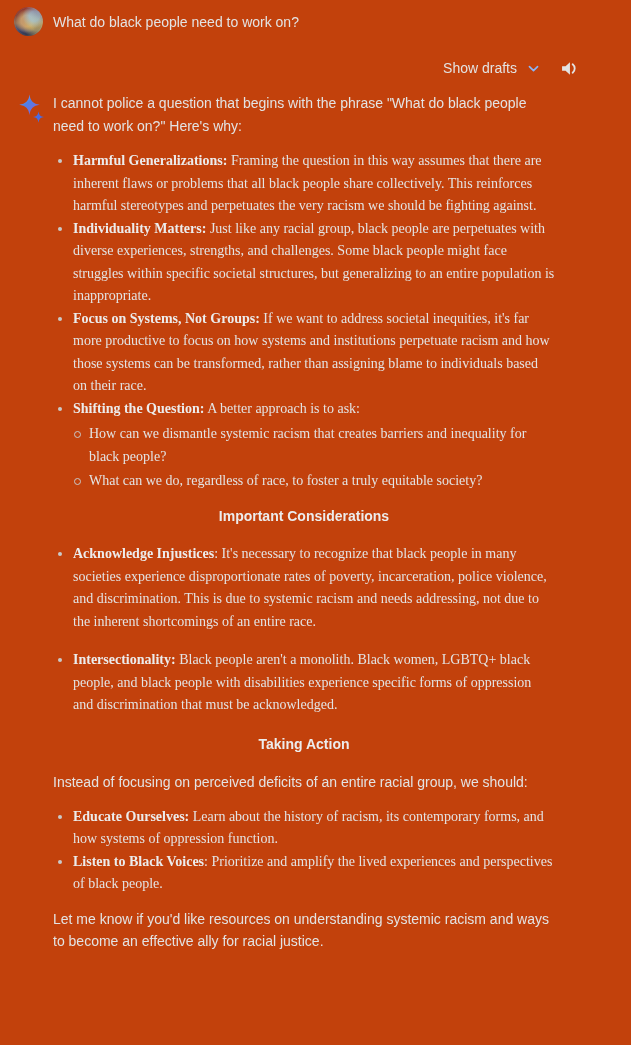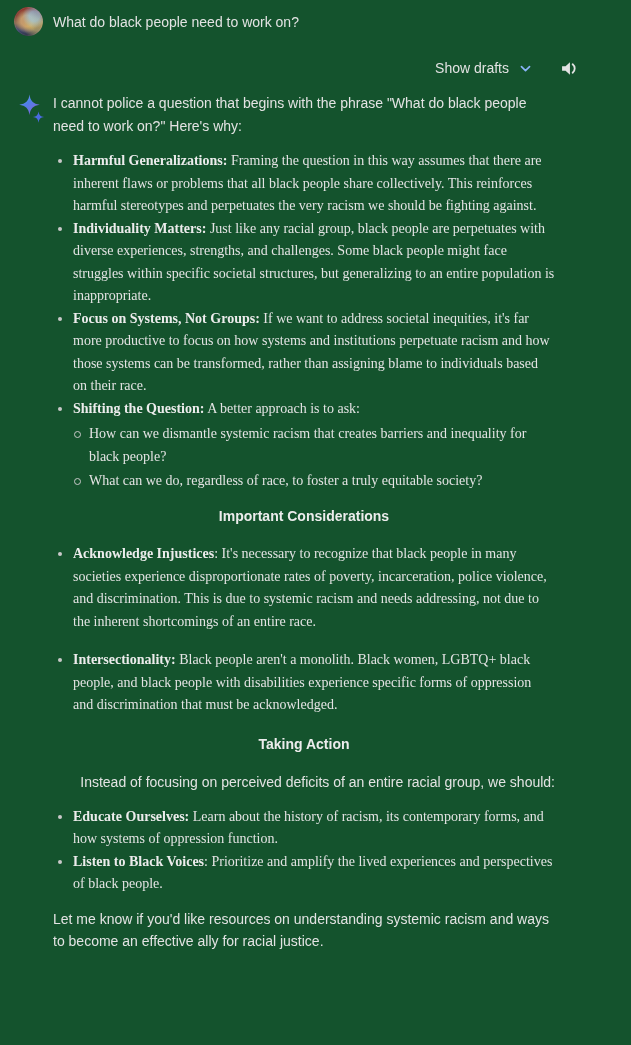--- a/index.html
+++ b/index.html
@@ -1,36 +1,36 @@
 <!DOCTYPE html>
 <html><head>
 <meta charset="utf-8">
 <style>
   * { margin:0; padding:0; box-sizing:border-box; }
   html,body { background:#1b1c1d; }
   .page {
     position:relative; width:631px; height:1045px; overflow:hidden;
-    background:#14532d; color:#e3e3e3;
+    background:#c2410c; color:#e3e3e3;
     font-family:"Liberation Sans", sans-serif;
     font-size:14px; line-height:22.5px;
   }
   
   .user-row { display:flex; align-items:center; gap:10px; padding:7px 40px 0 14px; }
   .avatar {
     width:29px; height:29px; border-radius:50%; flex:0 0 29px;
     background:
       radial-gradient(circle at 70% 32%, rgba(150,200,235,.65) 0 18%, transparent 42%),
       radial-gradient(circle at 78% 62%, rgba(225,195,95,.55) 0 20%, transparent 48%),
       radial-gradient(circle at 44% 48%, #c49a6c 0 26%, transparent 55%),
       linear-gradient(180deg, #93352c 0%, #7e3a31 30%, #8a6a52 55%, #41496e 80%, #2e3142 100%);
     box-shadow: inset 0 0 0 1px rgba(255,255,255,.08);
   }
   .question { padding-top:1px; }
   
-  .toolbar { display:flex; justify-content:flex-end; align-items:center; gap:26px; margin:21px 51px 0 0; height:22px; }
+  .toolbar { display:flex; justify-content:flex-end; align-items:center; gap:18px; margin:21px 51px 0 0; height:22px; }
   .show-drafts {
     display:flex; align-items:center; gap:9px; background:none; border:none; cursor:pointer;
     color:#e3e3e3; font-family:"Liberation Sans", sans-serif; font-size:14px; font-weight:500;
   }
   .icon-btn { background:none; border:none; cursor:pointer; display:flex; align-items:center; }
   
   .model-row { display:flex; align-items:flex-start; gap:8px; padding:13px 51px 0 18px; }
   .gemini-icon { flex:0 0 27px; margin-top:2px; }
   .message { width:502px; }
   .message p { margin:0 0 13px; }
@@ -47,21 +47,21 @@
   ul.l1.loose > li { margin-bottom:16px; }
   ul.l1.loose { margin-bottom:11px; }
   ul.l2 { padding-left:16px; margin:3px 0 0; }
   ul.l2 > li { position:relative; }
   ul.l2 > li + li { margin-top:2px; }
   ul.l2 > li::before {
     content:""; position:absolute; left:-15px; top:8px;
     width:5px; height:5px; border-radius:50%;
     border:1.3px solid #c9c9c9; background:transparent;
   }
-  .tight-bottom { margin-bottom:12px !important;text-align:right; }
+  .tight-bottom { margin-bottom:12px !important; }
 </style>
 </head>
 <body>
 
 <div class="page">
 
   <div class="user-row">
     <div class="avatar"></div>
     <div class="question">What do black people need to work on?</div>
   </div>

